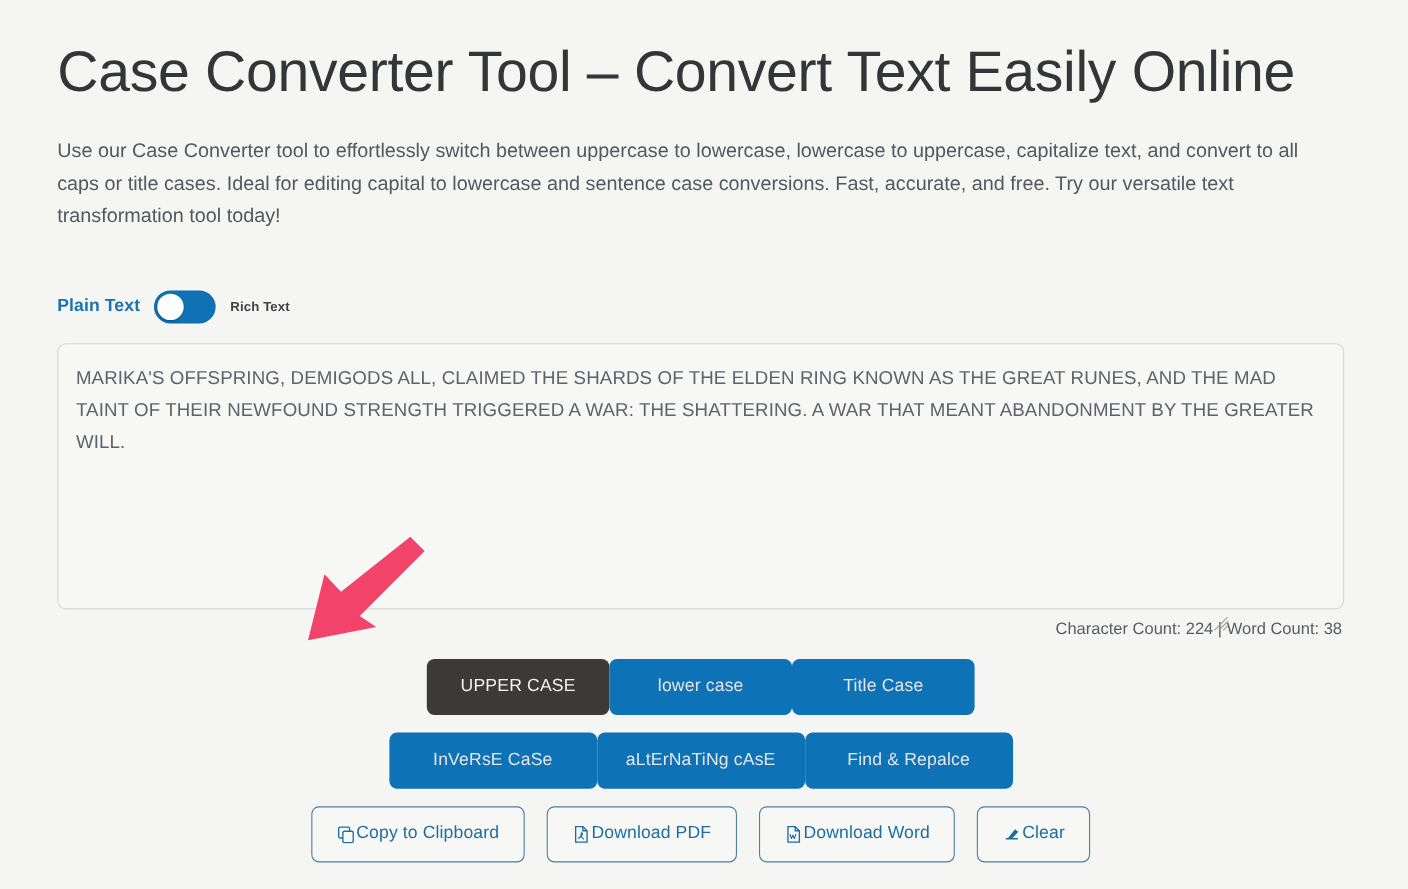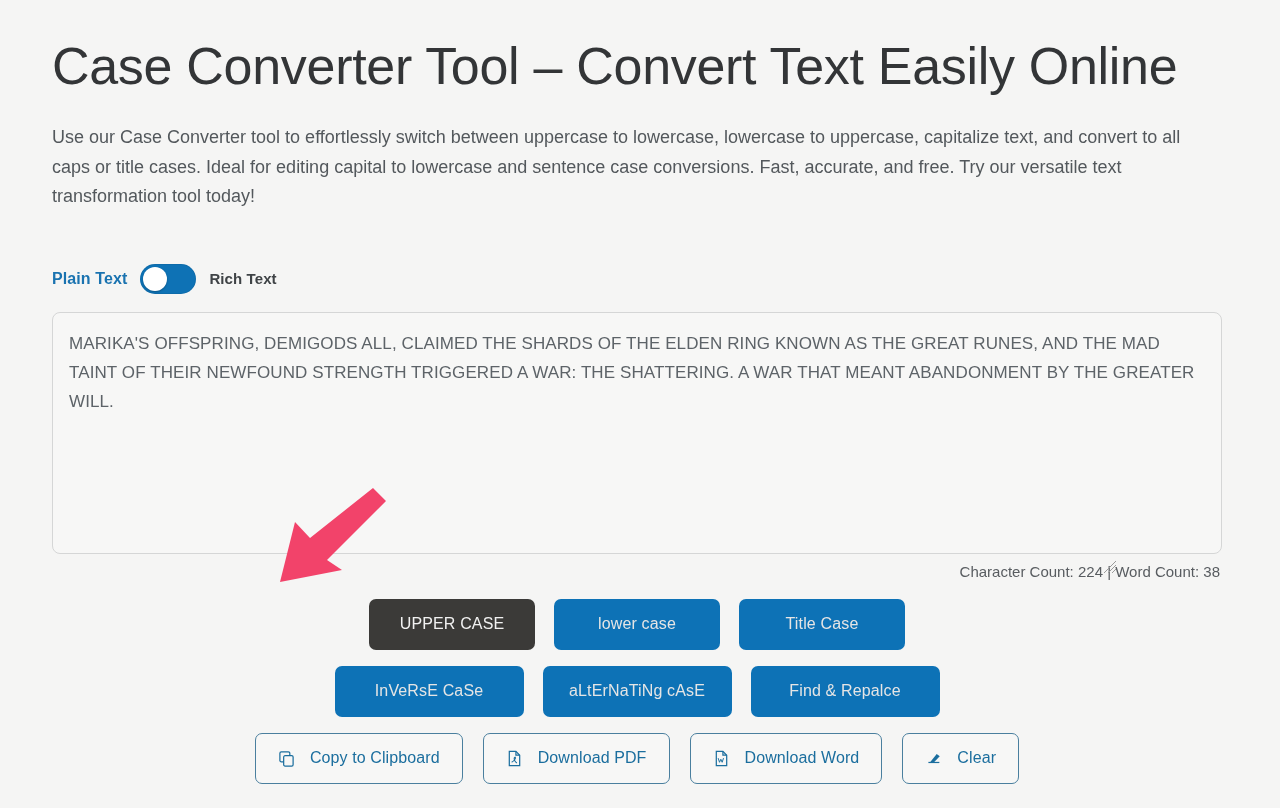--- a/index.html
+++ b/index.html
@@ -45,21 +45,21 @@
     gap: 13px;
     margin-top: 53px;
   }
   .toggle-label-left {
     font-size: 16px;
     font-weight: 700;
     color: #1a73b0;
     letter-spacing: .1px;
   }
   .toggle-label-right {
-    font-size: 15px;
+    font-size: 12px;
     font-weight: 700;
     color: #3f4346;
     letter-spacing: .1px;
   }
   .switch {
     width: 56px;
     height: 30px;
     border-radius: 15px;
     background: #0e72b5;
     position: relative;
@@ -109,21 +109,20 @@
     color: #585c60;
     margin-top: 9px;
     padding-right: 2px;
   }
 
   
   .btn-rows { margin-top: 19px; }
   .btn-row {
     display: flex;
     justify-content: center;
-    gap: 19px;
     margin-bottom: 16px;
     width: 1170px;
   }
   .btn-row:last-child { margin-bottom: 0; }
 
   .case-btn {
     background: #0d72b6;
     color: #e5e5e5;
     border: none;
     border-radius: 7px;
@@ -155,21 +154,21 @@
     color: #1b6e9e;
     border-radius: 7px;
     height: 51px;
     padding: 0 22px;
     font-size: 16px;
     font-family: "Liberation Sans", sans-serif;
     cursor: pointer;
     display: inline-flex;
     align-items: center;
     justify-content: center;
-    gap: 15px;
+    gap: 1px;
     letter-spacing: .1px;
   }
   .action-btn svg { display: block; flex: none; }
 
   
   .arrow-annotation {
     position: absolute;
     left: 270px;
     top: 482px;
     width: 120px;

